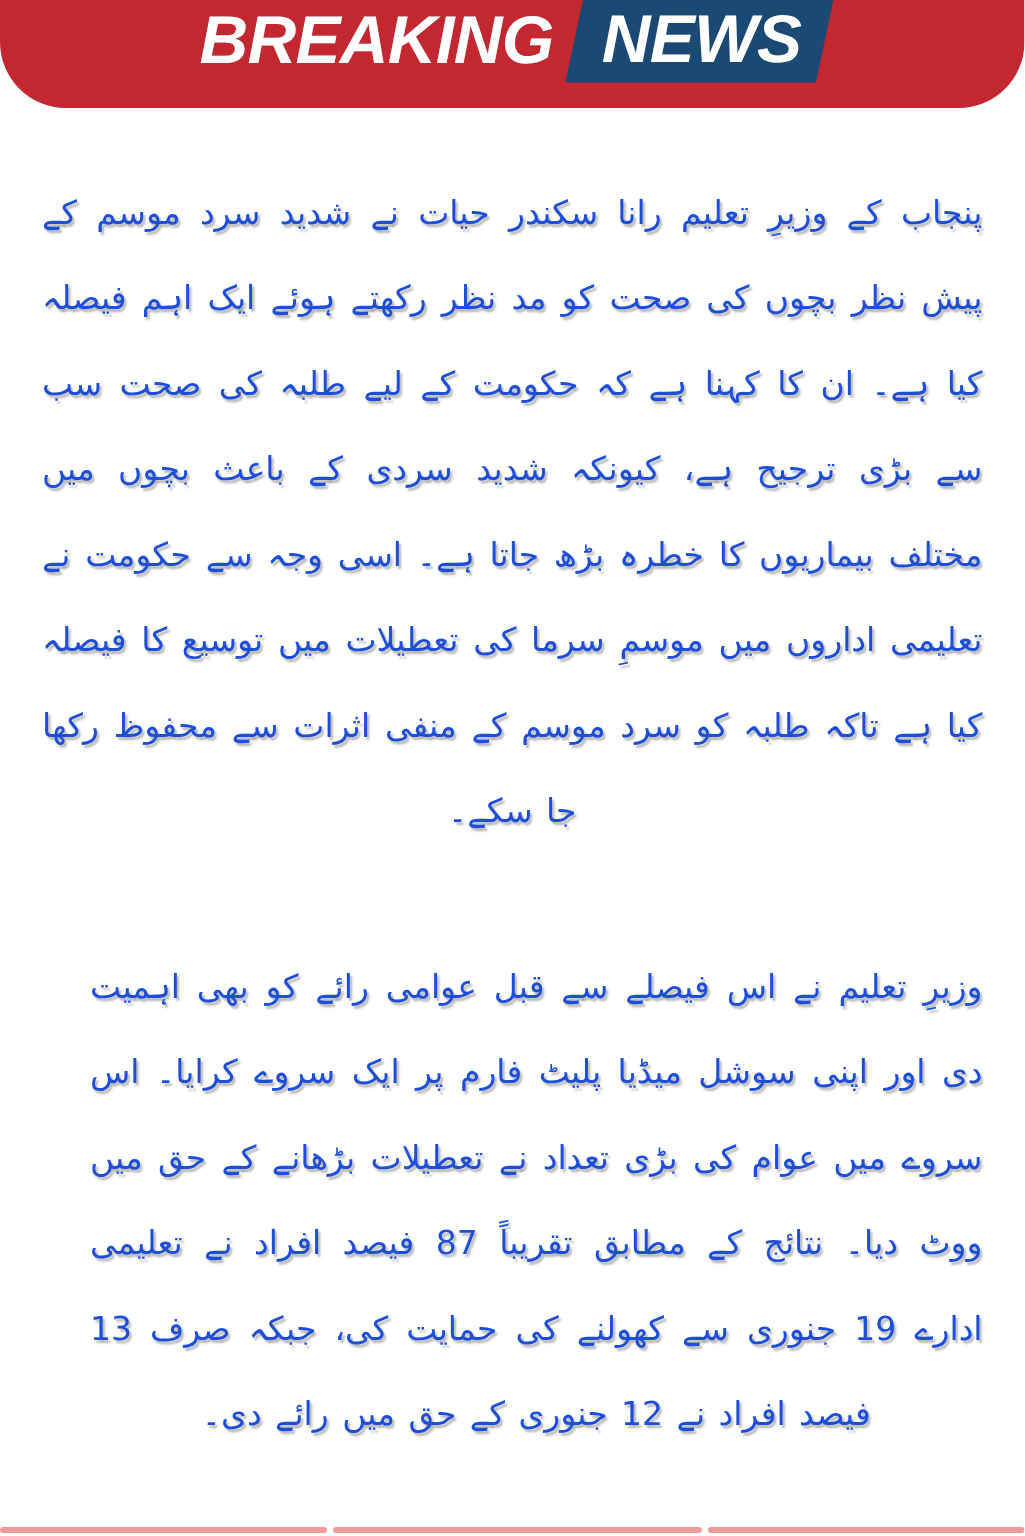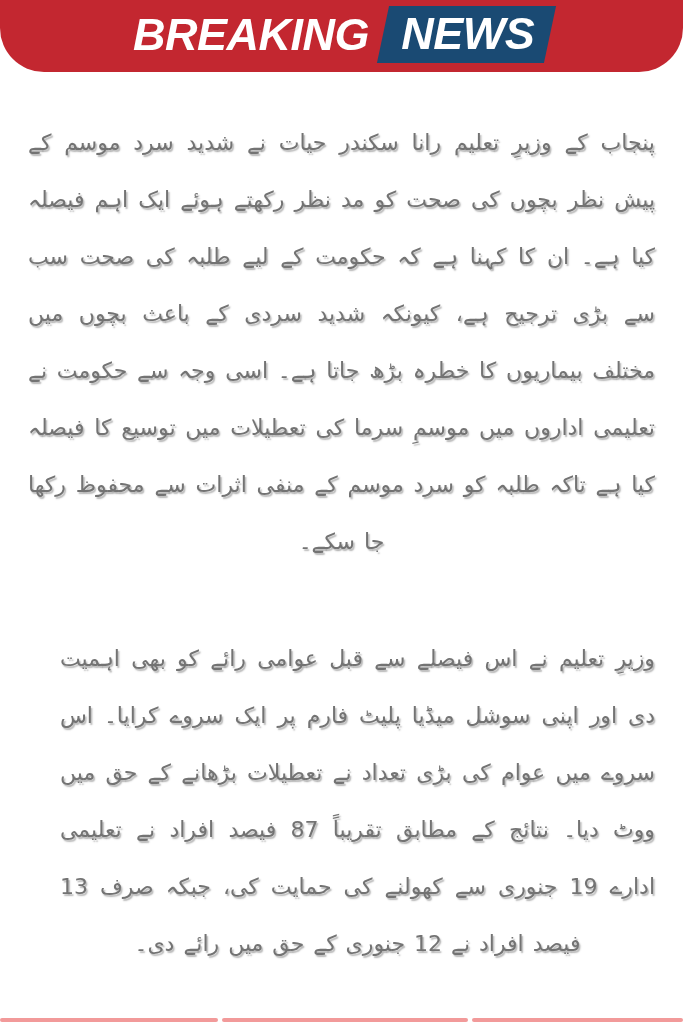--- a/index.html
+++ b/index.html
@@ -19,21 +19,21 @@
   .banner {
     position: absolute;
     top: 0;
     left: 0;
     width: 683px;
     height: 72px;
     background: #c32730;
     border-bottom-left-radius: 44px;
     border-bottom-right-radius: 44px;
     display: flex;
-    align-items: center;
+    align-items: flex-start;
     justify-content: center;
     direction: ltr;
     overflow: hidden;
   }
   .banner-inner {
     display: flex;
     align-items: center;
     gap: 0px;
     transform: translateY(-2px);
   }
@@ -75,21 +75,21 @@
     left: 0;
     width: 683px;
     padding: 42px 28px 0 28px;
     box-sizing: border-box;
     direction: rtl;
   }
   .para {
     font-family: "DejaVu Sans", "Liberation Sans", sans-serif;
     font-size: 22px;
     line-height: 57px;
-    color: #737373;
+    color: #1d4ed8;
     text-align: justify;
     text-align-last: center;
     margin: 0 0 60px 0;
     letter-spacing: 0px;
     word-spacing: 2px;
     text-shadow: 1.5px 2px 1.5px rgba(90,90,90,0.45);
     direction: rtl;
   }
   .para:last-child { margin-bottom: 0; margin-left: 32px; }
 

